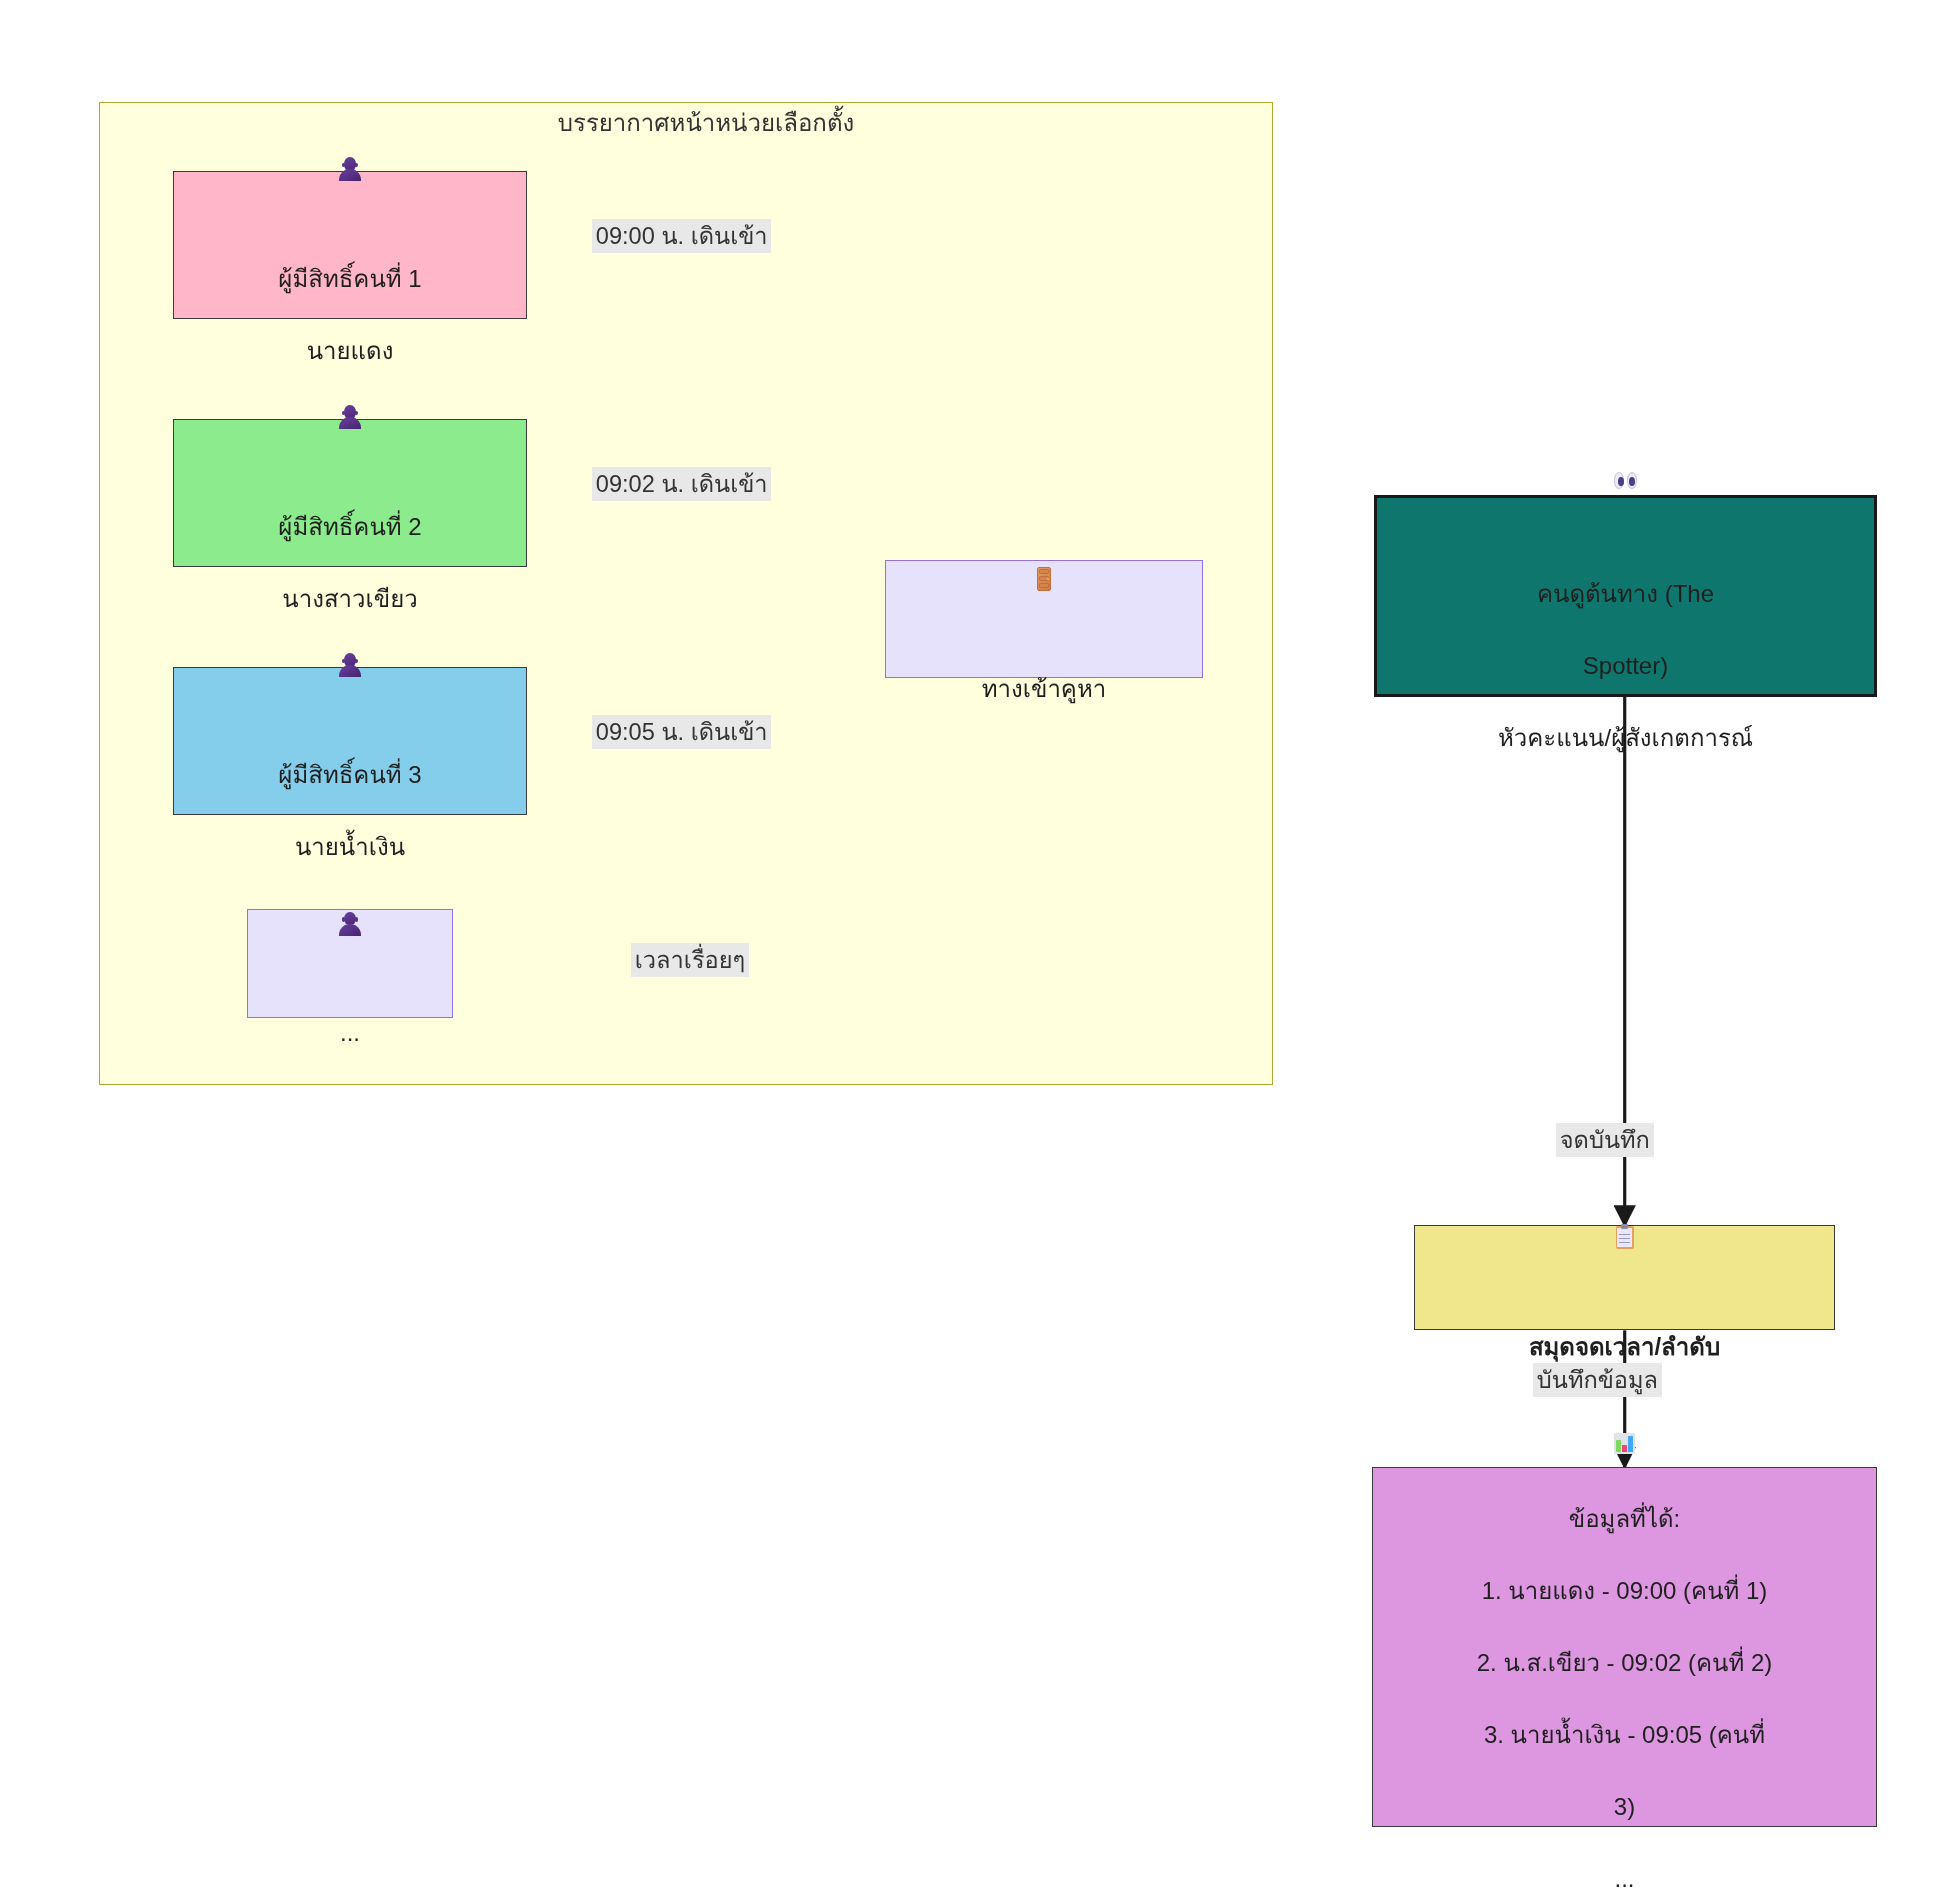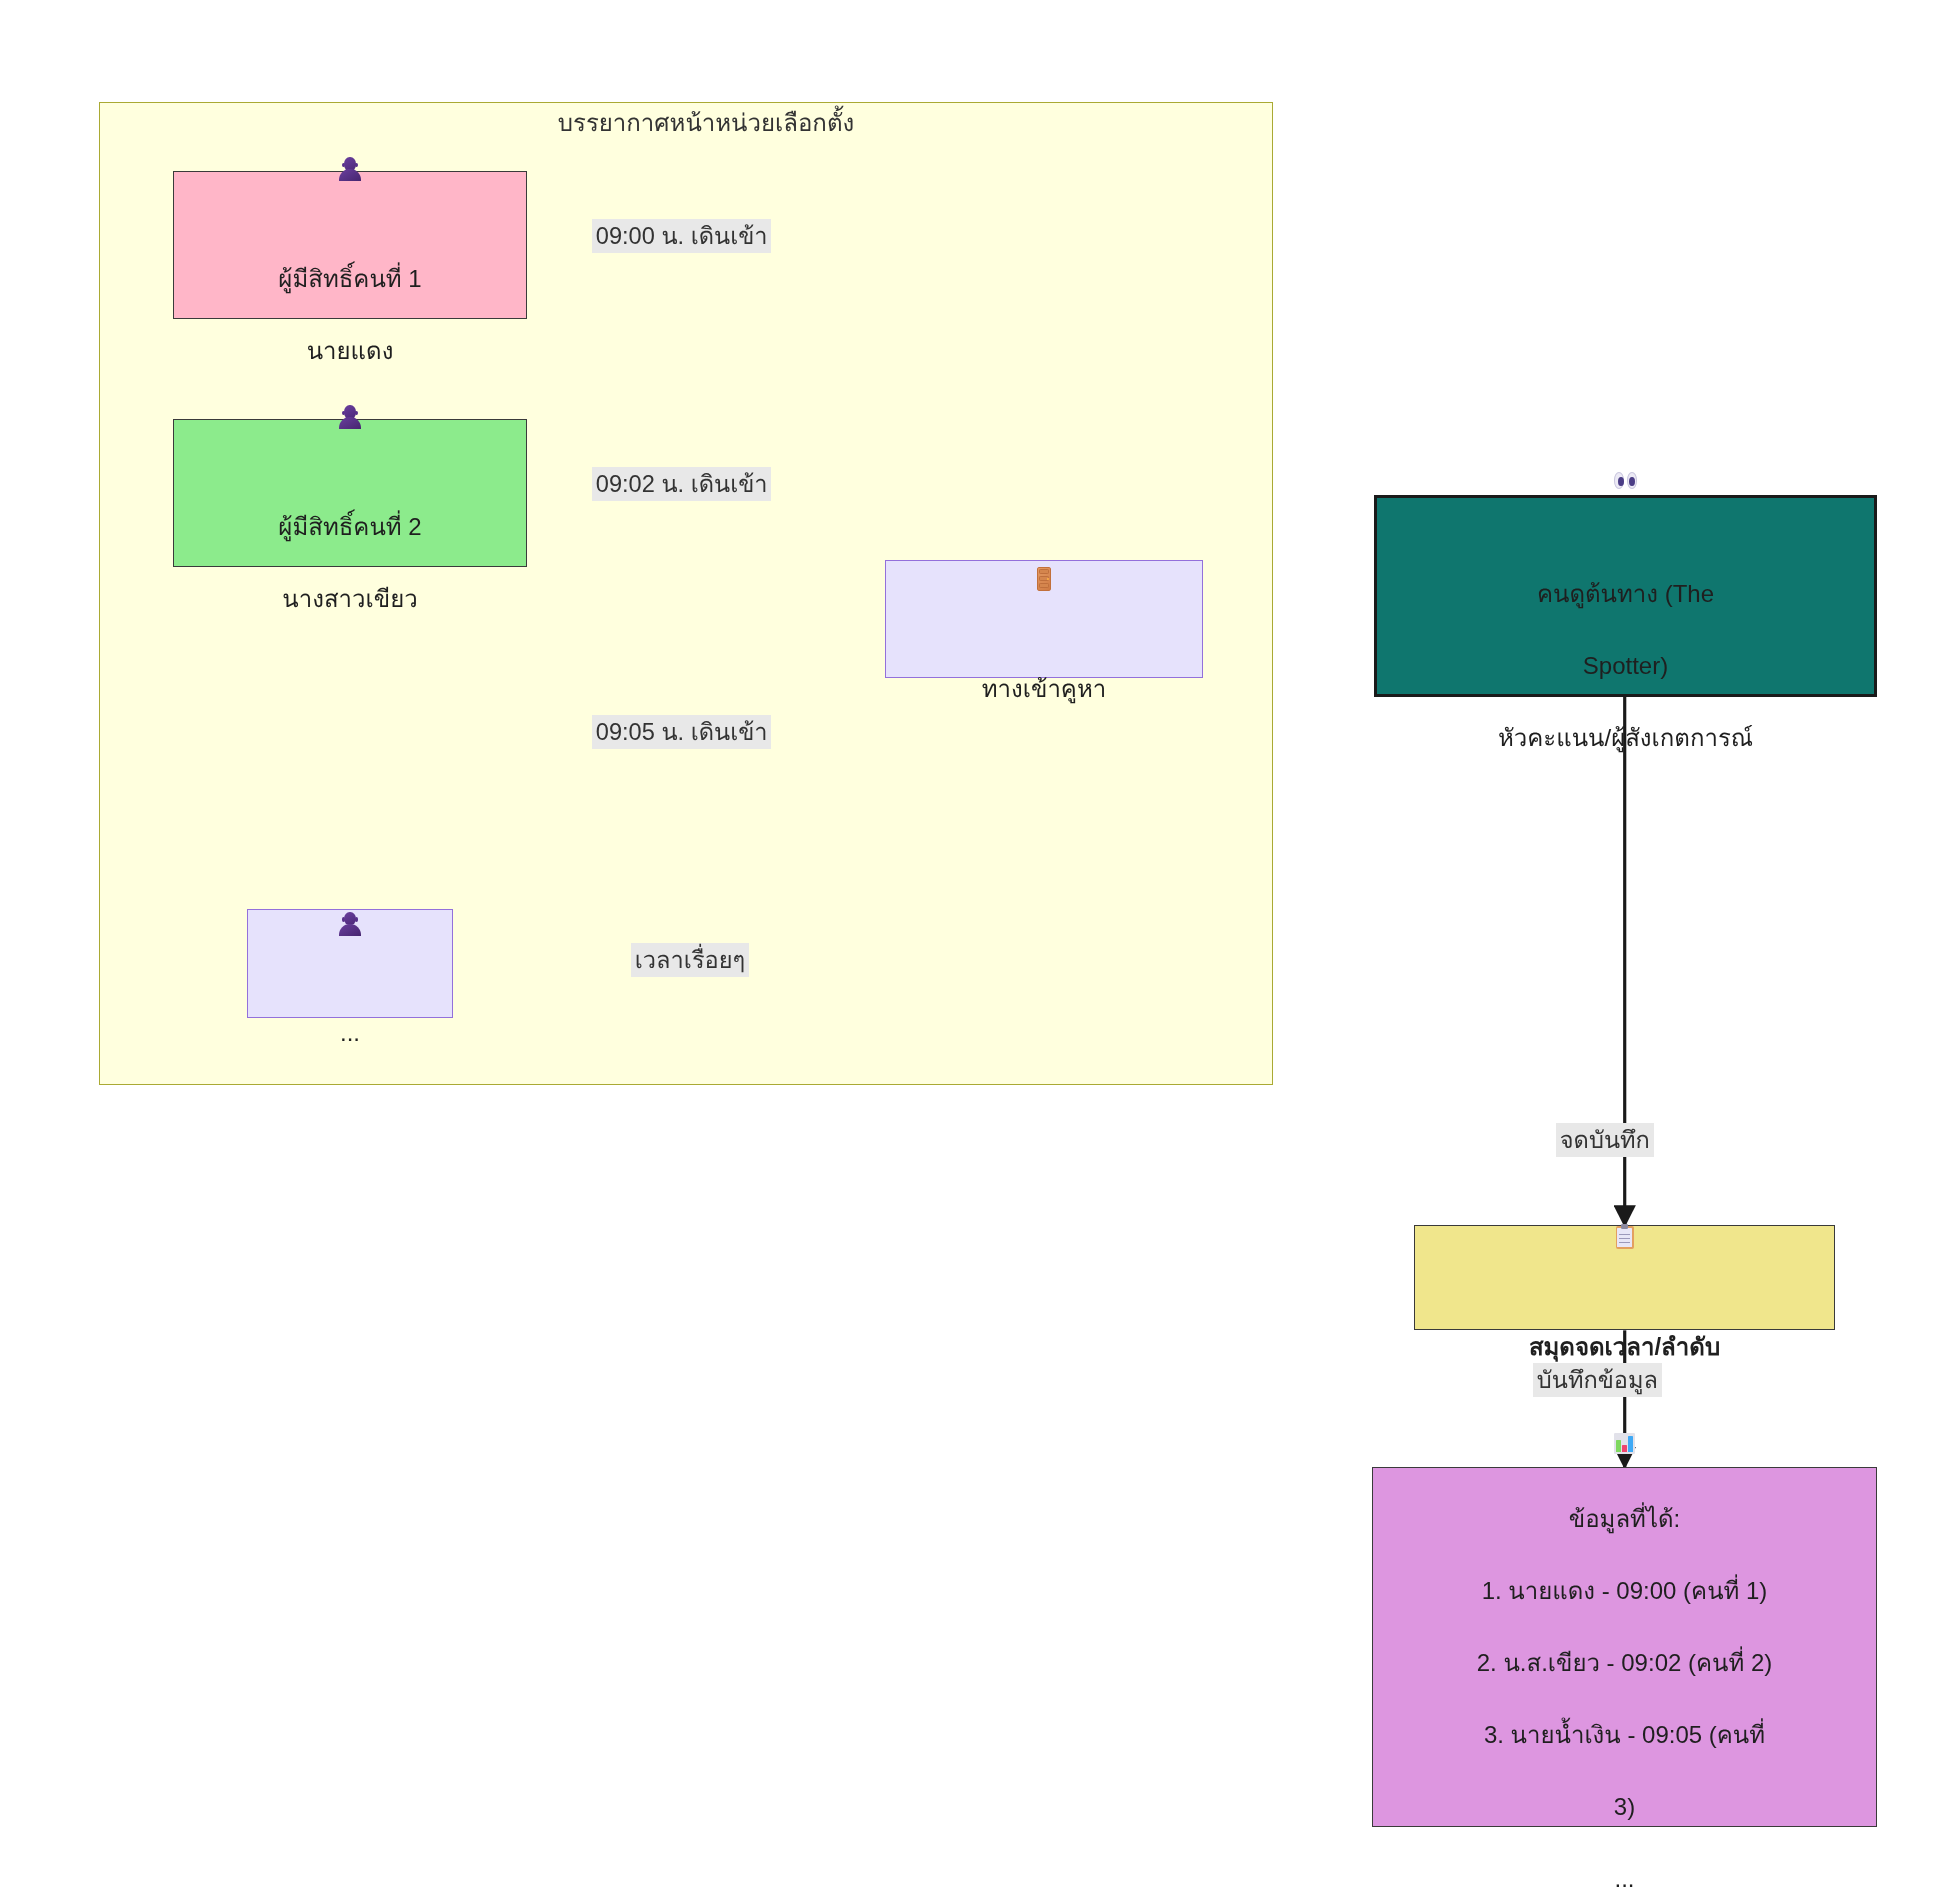--- a/index.html
+++ b/index.html
@@ -207,20 +207,30 @@
     <div class="label">
       <span class="ic ic-person">
         <span class="ear-l"></span><span class="ear-r"></span>
         <span class="head"></span><span class="body"></span>
       </span>
       <span>ผู้มีสิทธิ์คนที่ 2</span><br>
       <span>นางสาวเขียว</span>
     </div>
   </div>
 
+  <div class="node n-blue" style="left:173px; top:667px; width:354px; height:148px;">
+    <div class="label">
+      <span class="ic ic-person">
+        <span class="ear-l"></span><span class="ear-r"></span>
+        <span class="head"></span><span class="body"></span>
+      </span>
+      <span>ผู้มีสิทธิ์คนที่ 3</span><br>
+      <span>นายน้ำเงิน</span>
+    </div>
+  </div>
 
   <div class="node n-lav" style="left:247px; top:909px; width:206px; height:109px;">
     <div class="label">
       <span class="ic ic-person">
         <span class="ear-l"></span><span class="ear-r"></span>
         <span class="head"></span><span class="body"></span>
       </span>
       <span>...</span>
     </div>
   </div>

